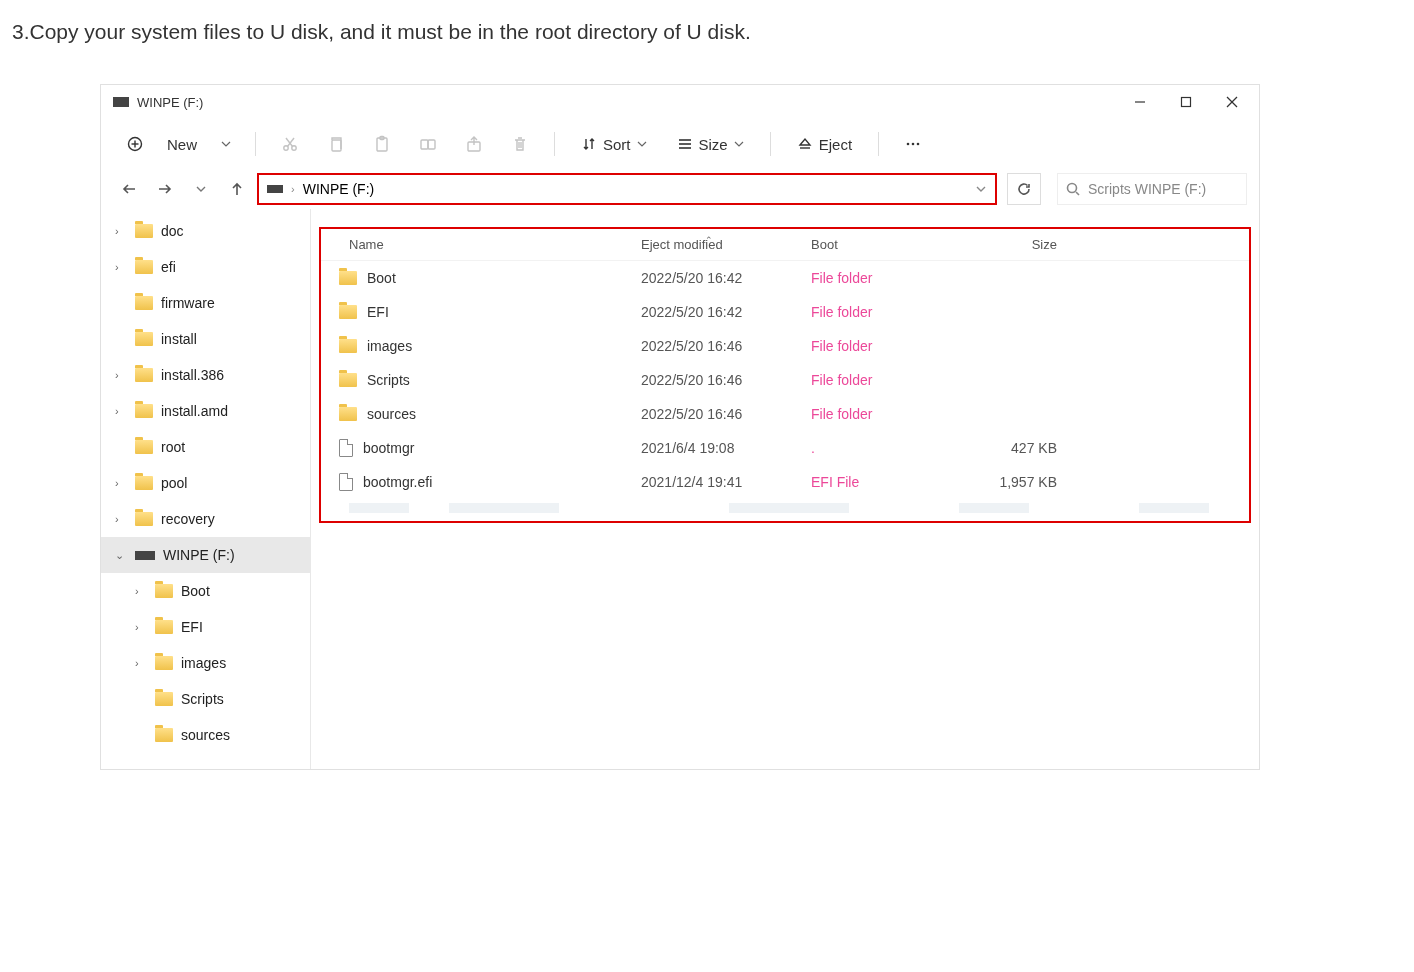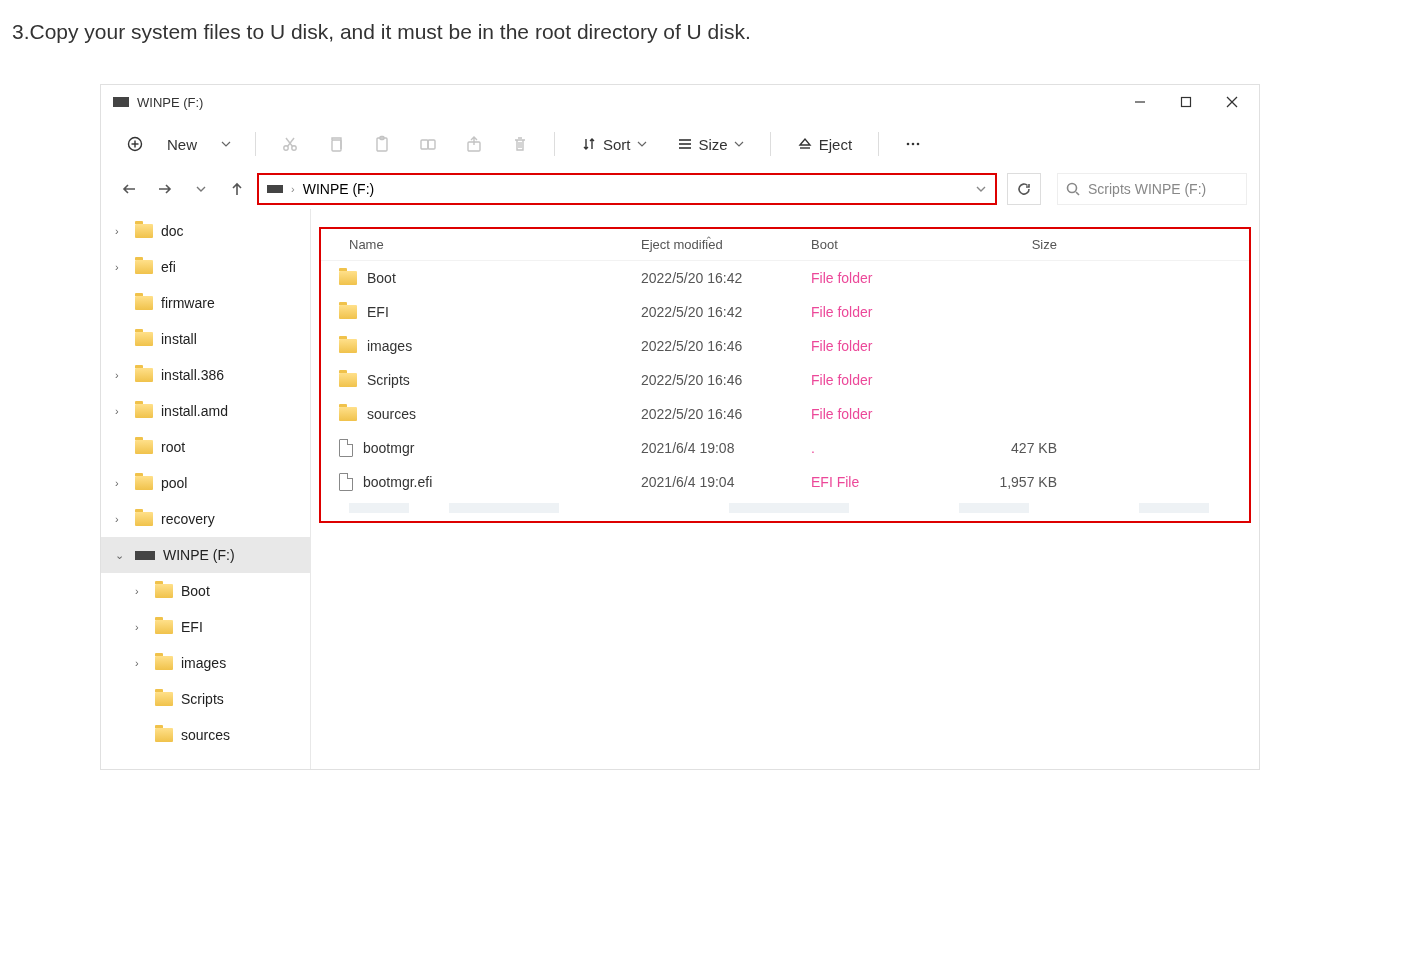--- a/index.html
+++ b/index.html
@@ -520,21 +520,21 @@
               </div>
               <div class="cell-date">2021/6/4 19:08</div>
               <div class="cell-type">.</div>
               <div class="cell-size">427 KB</div>
             </div>
             <div class="row">
               <div class="cell-name">
                 <span class="file-icon"></span>
                 <span>bootmgr.efi</span>
               </div>
-              <div class="cell-date">2021/6/4 19:04</div>
+              <div class="cell-date">2021/12/4 19:41</div>
               <div class="cell-type">EFI File</div>
               <div class="cell-size">1,957 KB</div>
             </div>
           </div>
         <div class="shadow-row">
           <div style="width:60px; margin-left:28px;"></div>
           <div style="width:110px;"></div>
           <div style="width:120px; margin-left:130px;"></div>
           <div style="width:70px; margin-left:70px;"></div>
           <div style="width:70px; margin-left:70px;"></div>

